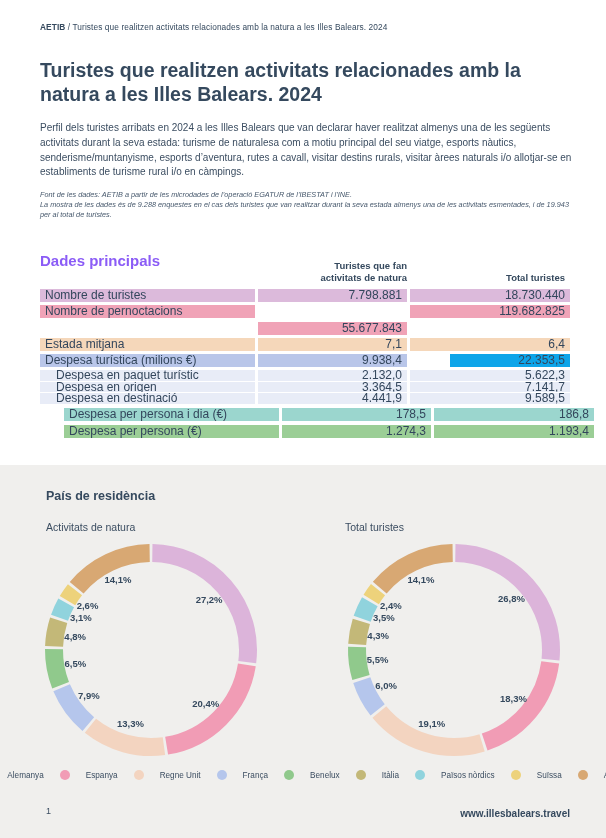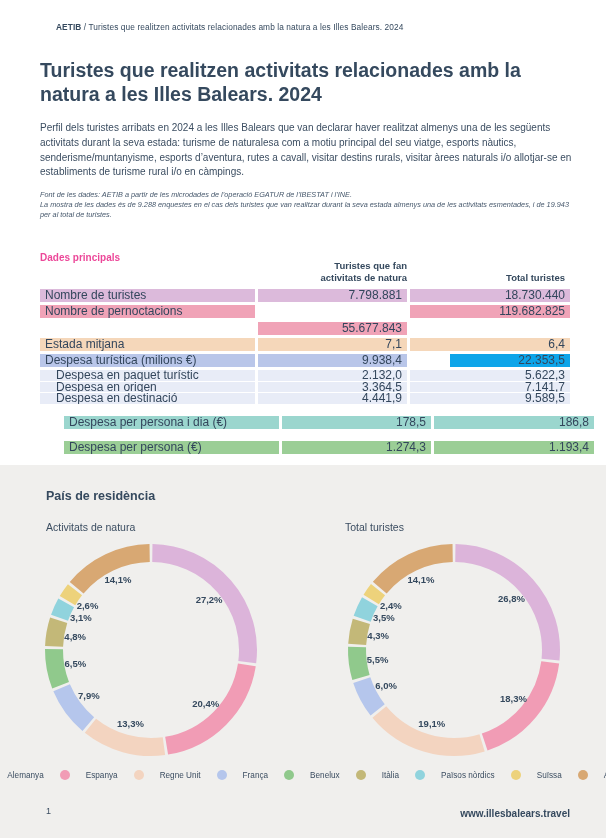--- a/index.html
+++ b/index.html
@@ -11,21 +11,21 @@
   .page {
     position: relative;
     width: 606px;
     height: 838px;
     margin: 0 auto;
     background: #ffffff;
     overflow: hidden;
   }
   .content-top { padding: 22px 36px 0 40px; }
 
-  .breadcrumb { font-size: 8.3px; color: #35495e; letter-spacing: .1px; margin-left: 16px; }
+  .breadcrumb { font-size: 8.3px; color: #35495e; letter-spacing: .1px; }
   .breadcrumb .bc-brand { font-weight: bold; }
 
   .title {
     margin: 27px 0 0;
     font-size: 19.5px;
     line-height: 1.21;
     font-weight: bold;
     color: #35495e;
     width: 534px;
   }
@@ -43,38 +43,38 @@
     line-height: 1.35;
     color: #46586c;
     width: 534px;
   }
 
   
   .table-wrap { margin-top: 31px; width: 530px; }
   .table-head { position: relative; height: 33px; margin-bottom: 6px; }
   .table-title {
     position: absolute; left: 0; top: 2px;
-    font-size: 10px; font-weight: bold; color: #ec4899; margin: 0;
+    font-size: 15px; font-weight: bold; color: #8b5cf6; margin: 0;
   }
   .col-h {
     position: absolute; bottom: 0;
     font-size: 9.5px; font-weight: bold; color: #35495e;
     text-align: right; line-height: 1.25;
   }
   .col-h1 { right: 163px; width: 110px; }
   .col-h2 { right: 5px;  width: 120px; }
 
   .trow {
     display: grid;
     grid-template-columns: 215px 149px 160px;
     column-gap: 3px;
     margin-bottom: 3px;
   }
   .trow.sub { margin-bottom: 1px; }
-  .trow.gap-top { margin-top: 12px; padding-left: 24px; }
+  .trow.gap-top { margin-top: 4px; padding-left: 24px; }
   .tcell {
     height: 13px; line-height: 13px;
     font-size: 12px; color: #33465c;
     white-space: nowrap; overflow: hidden;
   }
   .trow.sub .tcell { height: 10.5px; line-height: 10.5px; }
   .tcell.lab { padding-left: 5px; }
   .trow.sub .tcell.lab { padding-left: 16px; }
   .tcell.val { text-align: right; padding-right: 5px; }
 

